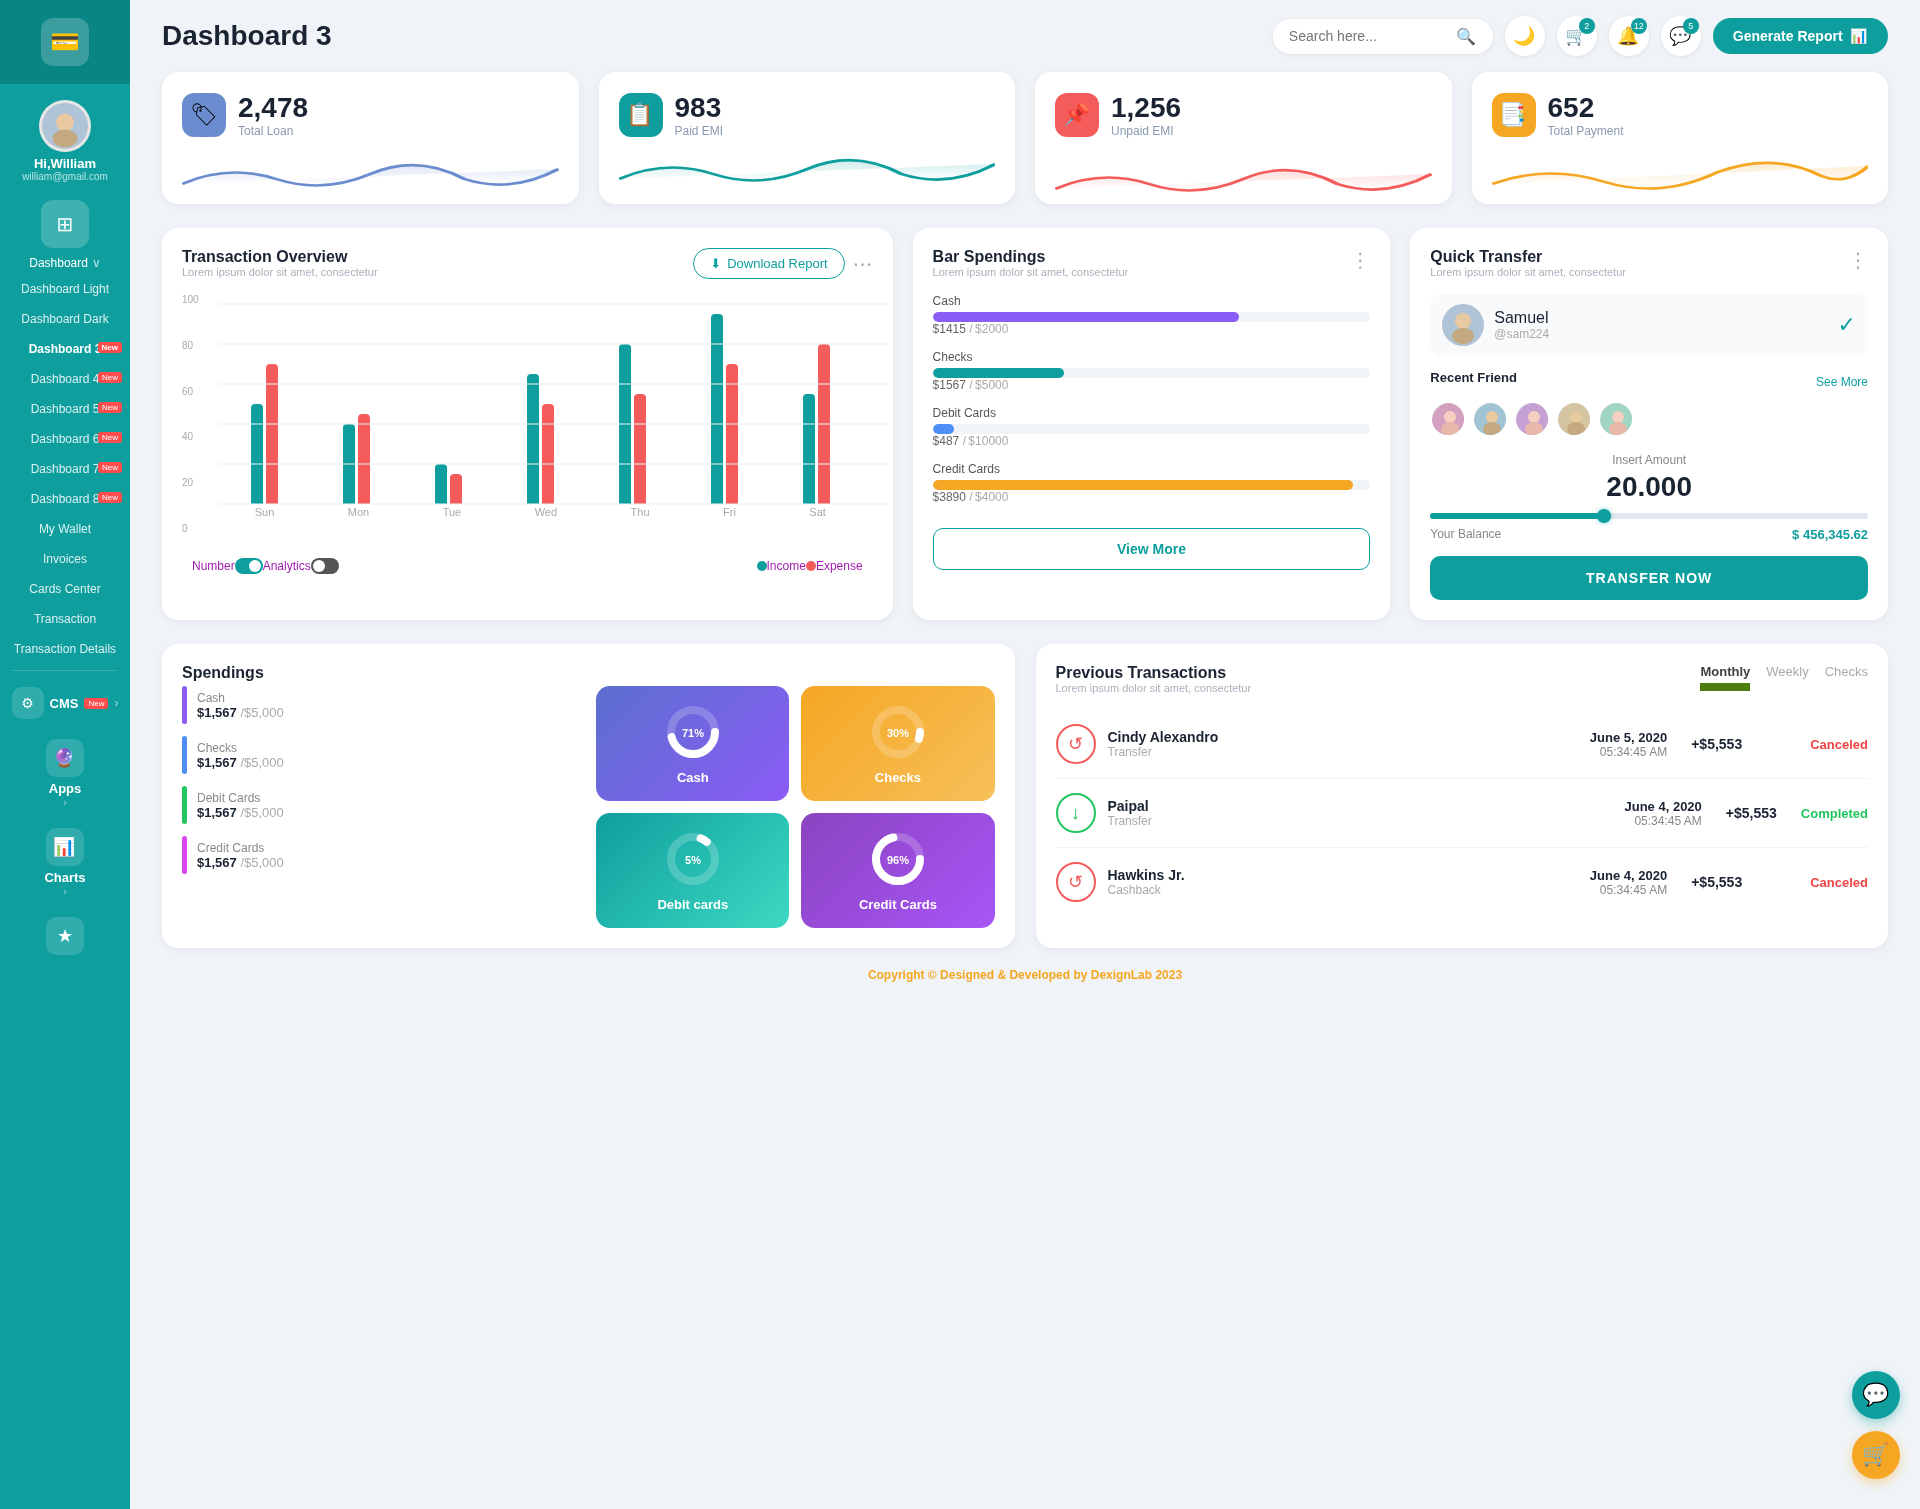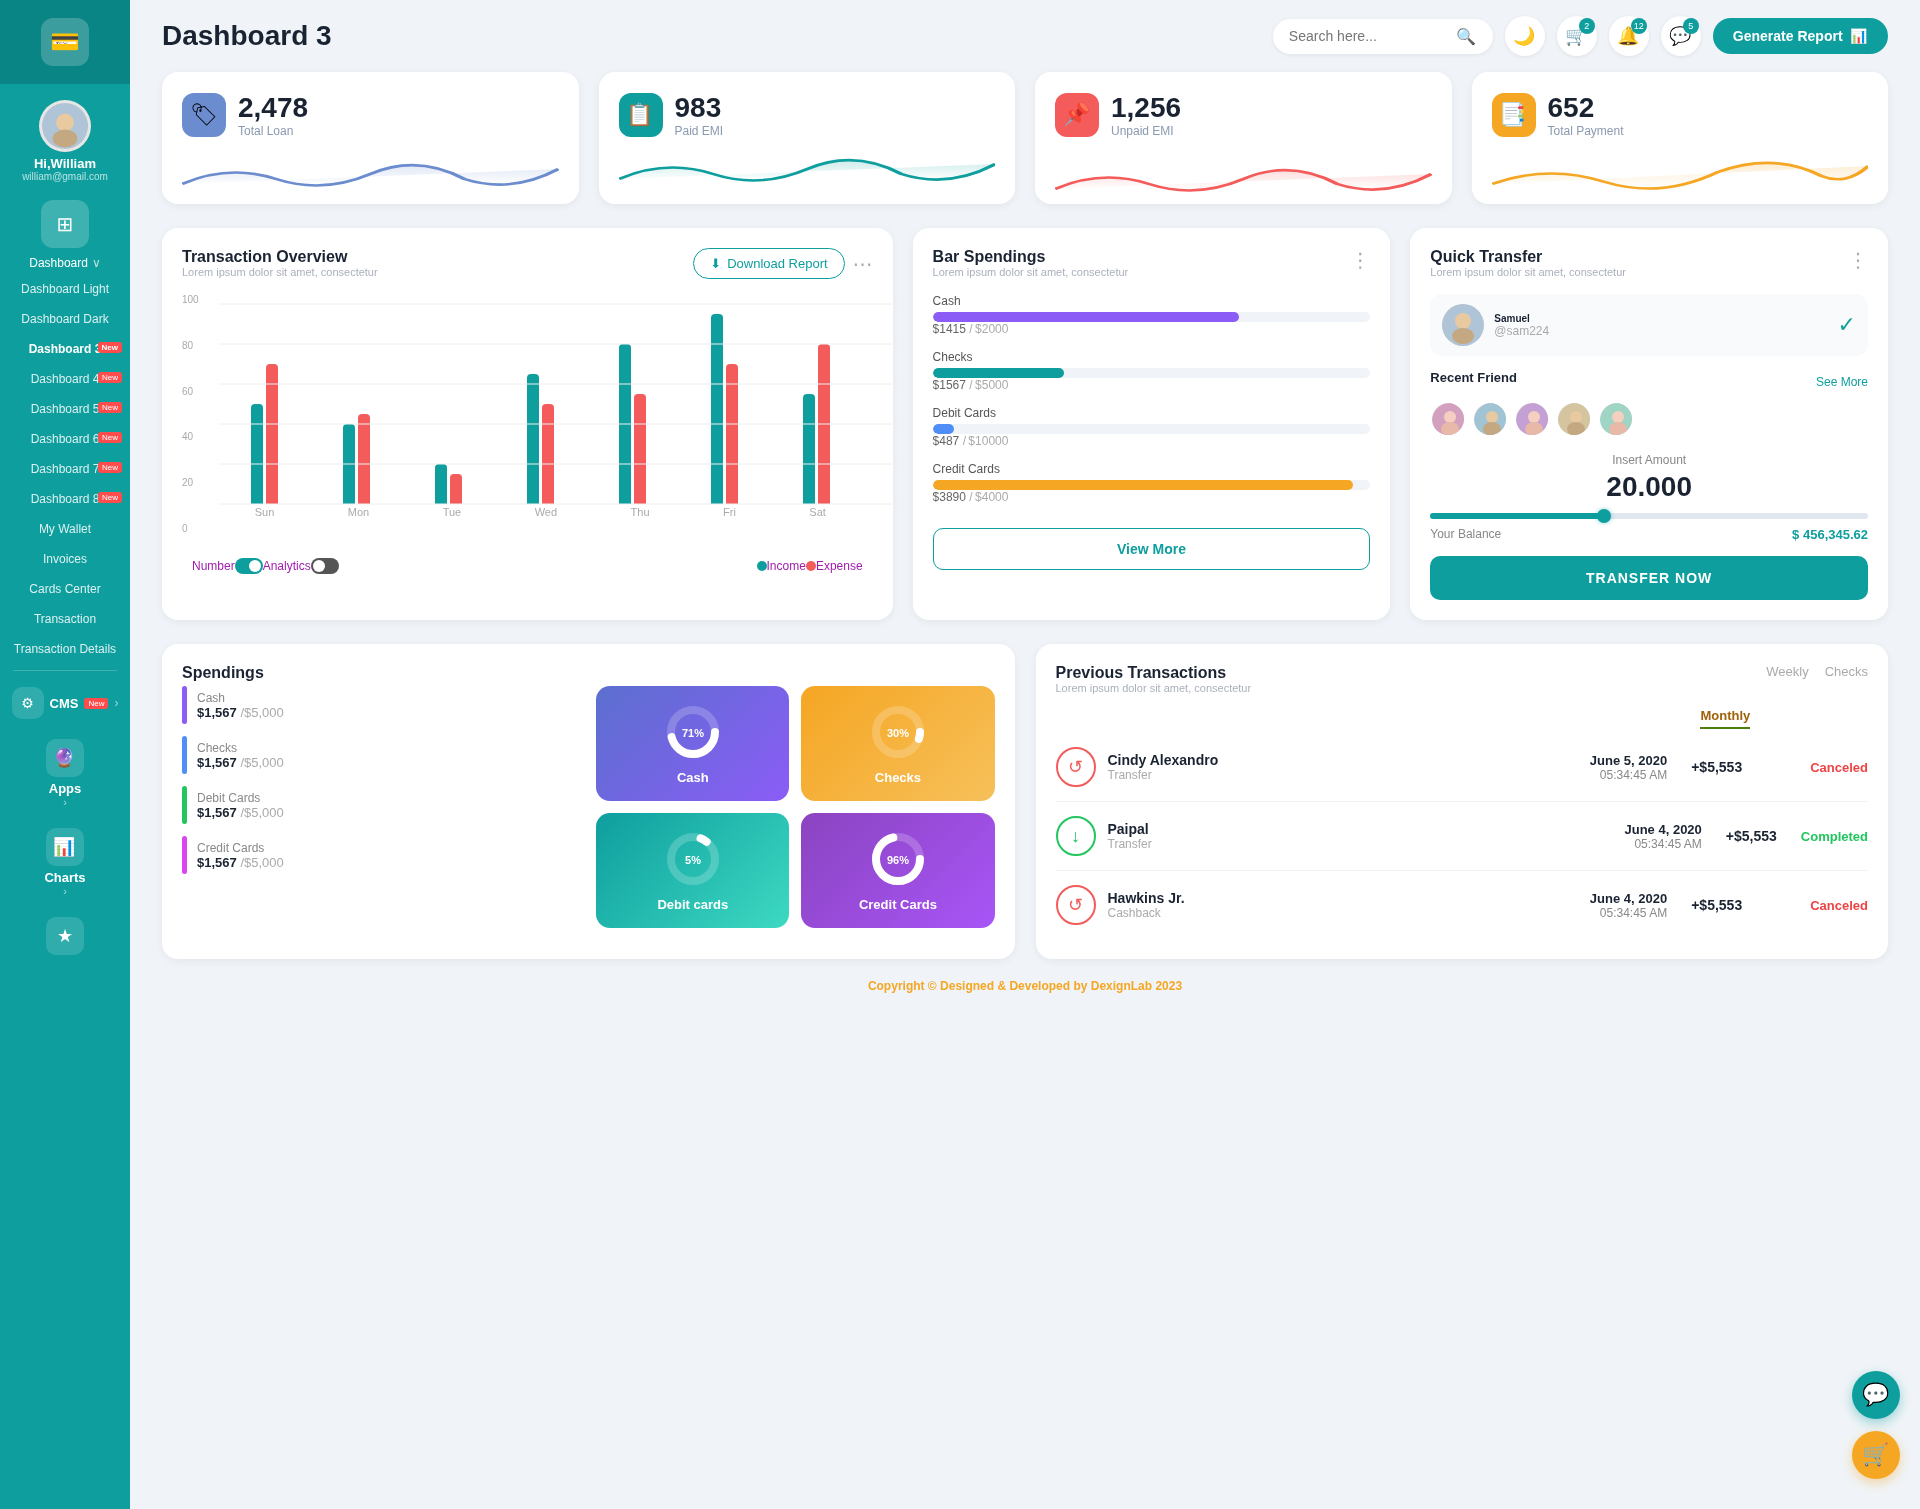--- a/index.html
+++ b/index.html
@@ -176,21 +176,21 @@
     
     .user-row {
       display: flex; align-items: center; gap: 10px;
       background: #f8fafc; border-radius: 12px; padding: 10px 12px;
       margin-bottom: 14px;
     }
     .user-avatar-sm {
       width: 42px; height: 42px; border-radius: 50%; overflow: hidden;
       background: #ccc; flex-shrink: 0;
     }
-    .user-name { font-size: 10px; font-weight: 700; color: #1a2332; }
+    .user-name { font-size: 16px; font-weight: 400; color: #1a2332; }
     .user-handle { font-size: 12px; color: #aaa; }
     .check-icon { margin-left: auto; color: #0e9e9e; font-size: 22px; }
     .section-label { font-size: 13px; font-weight: 600; color: #1a2332; margin-bottom: 8px; }
     .see-more { font-size: 12px; color: #0e9e9e; cursor: pointer; }
     .friends-row { display: flex; gap: 6px; margin-bottom: 16px; }
     .friend-avatar {
       width: 36px; height: 36px; border-radius: 50%; overflow: hidden;
       background: #ddd; border: 2px solid #fff;
     }
     .amount-display { font-size: 28px; font-weight: 700; color: #1a2332; text-align: center; margin-bottom: 10px; }
@@ -230,21 +230,21 @@
     }
     .donut-card.blue-purple { background: linear-gradient(135deg, #5b6fcf, #8b5cf6); }
     .donut-card.orange { background: linear-gradient(135deg, #f5a623, #f7c05a); }
     .donut-card.teal { background: linear-gradient(135deg, #0e9e9e, #3dd9c2); }
     .donut-card.purple { background: linear-gradient(135deg, #8b44c0, #a855f7); }
     .donut-label { font-size: 13px; color: #fff; font-weight: 600; margin-top: 8px; }
 
     
     .tabs-row { display: flex; gap: 16px; font-size: 13px; }
     .tab { color: #aaa; cursor: pointer; padding-bottom: 4px; }
-    .tab.active { color: #a16207; border-bottom: 2px solid #4d7c0f; font-weight: 600; margin-top: 44px; }
+    .tab.active { color: #404040; border-bottom: 8px solid #4d7c0f; font-weight: 600; }
     .tx-item { display: flex; align-items: center; gap: 12px; padding: 14px 0; border-bottom: 1px solid #f0f4f8; }
     .tx-item:last-child { border-bottom: none; }
     .tx-icon {
       width: 40px; height: 40px; border-radius: 50%;
       border: 2px solid; display: flex; align-items: center; justify-content: center;
       font-size: 18px; flex-shrink: 0;
     }
     .tx-icon.red { border-color: #f45b5b; color: #f45b5b; }
     .tx-icon.green { border-color: #22c55e; color: #22c55e; }
     .tx-name { font-size: 14px; font-weight: 700; color: #1a2332; }

